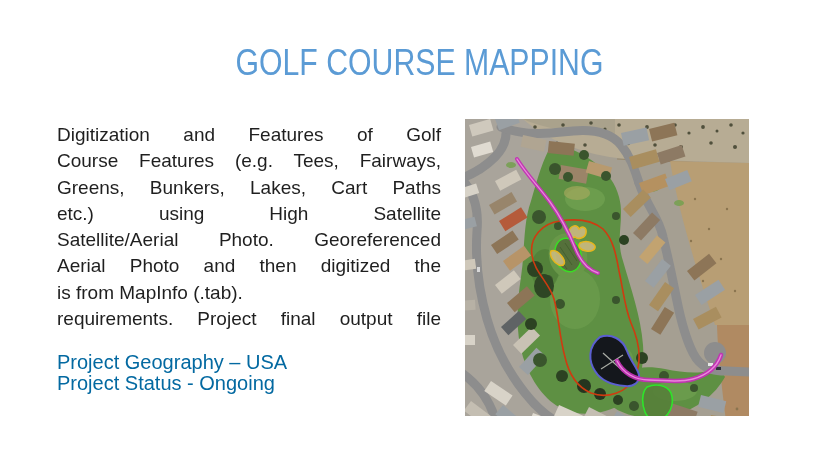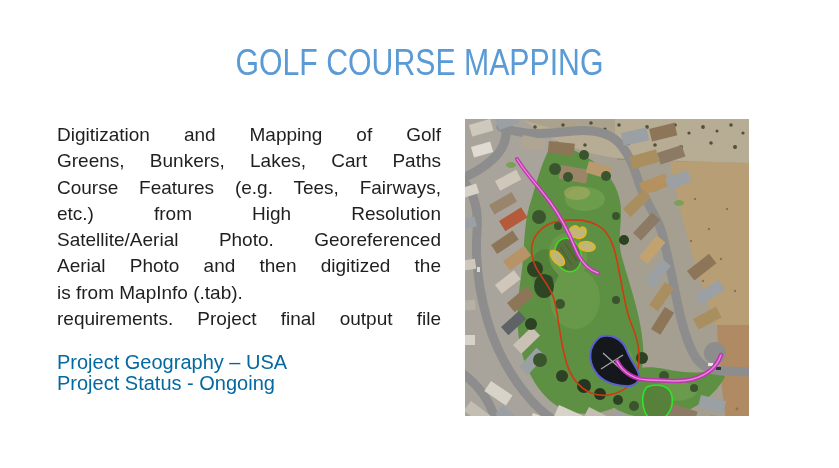--- a/index.html
+++ b/index.html
@@ -31,24 +31,24 @@
   .photo svg{display:block;}
 </style>
 </head>
 <body>
 
 <div class="slide">
 
   <h1 class="title" style="color: rgb(91, 155, 213);">GOLF COURSE MAPPING</h1>
 
   <div class="body-text">
-    <div class="jline">Digitization and Mapping of Golf</div>
+    <div class="jline">Digitization and Features of Golf</div>
+    <div class="jline">Course Features (e.g. Tees, Fairways,</div>
     <div class="jline">Greens, Bunkers, Lakes, Cart Paths</div>
-    <div class="jline">Course Features (e.g. Tees, Fairways,</div>
-    <div class="jline">etc.) from High Resolution</div>
+    <div class="jline">etc.) using High Satellite</div>
     <div class="jline">Satellite/Aerial Photo. Georeferenced</div>
     <div class="jline">Aerial Photo and then digitized the</div>
     <div class="jline last">is from MapInfo (.tab).</div>
     <div class="jline">requirements. Project final output file</div>
   </div>
 
   <div class="meta-line geo">Project Geography – USA</div>
   <div class="meta-line status">Project Status - Ongoing</div>
 
   <figure class="photo">

